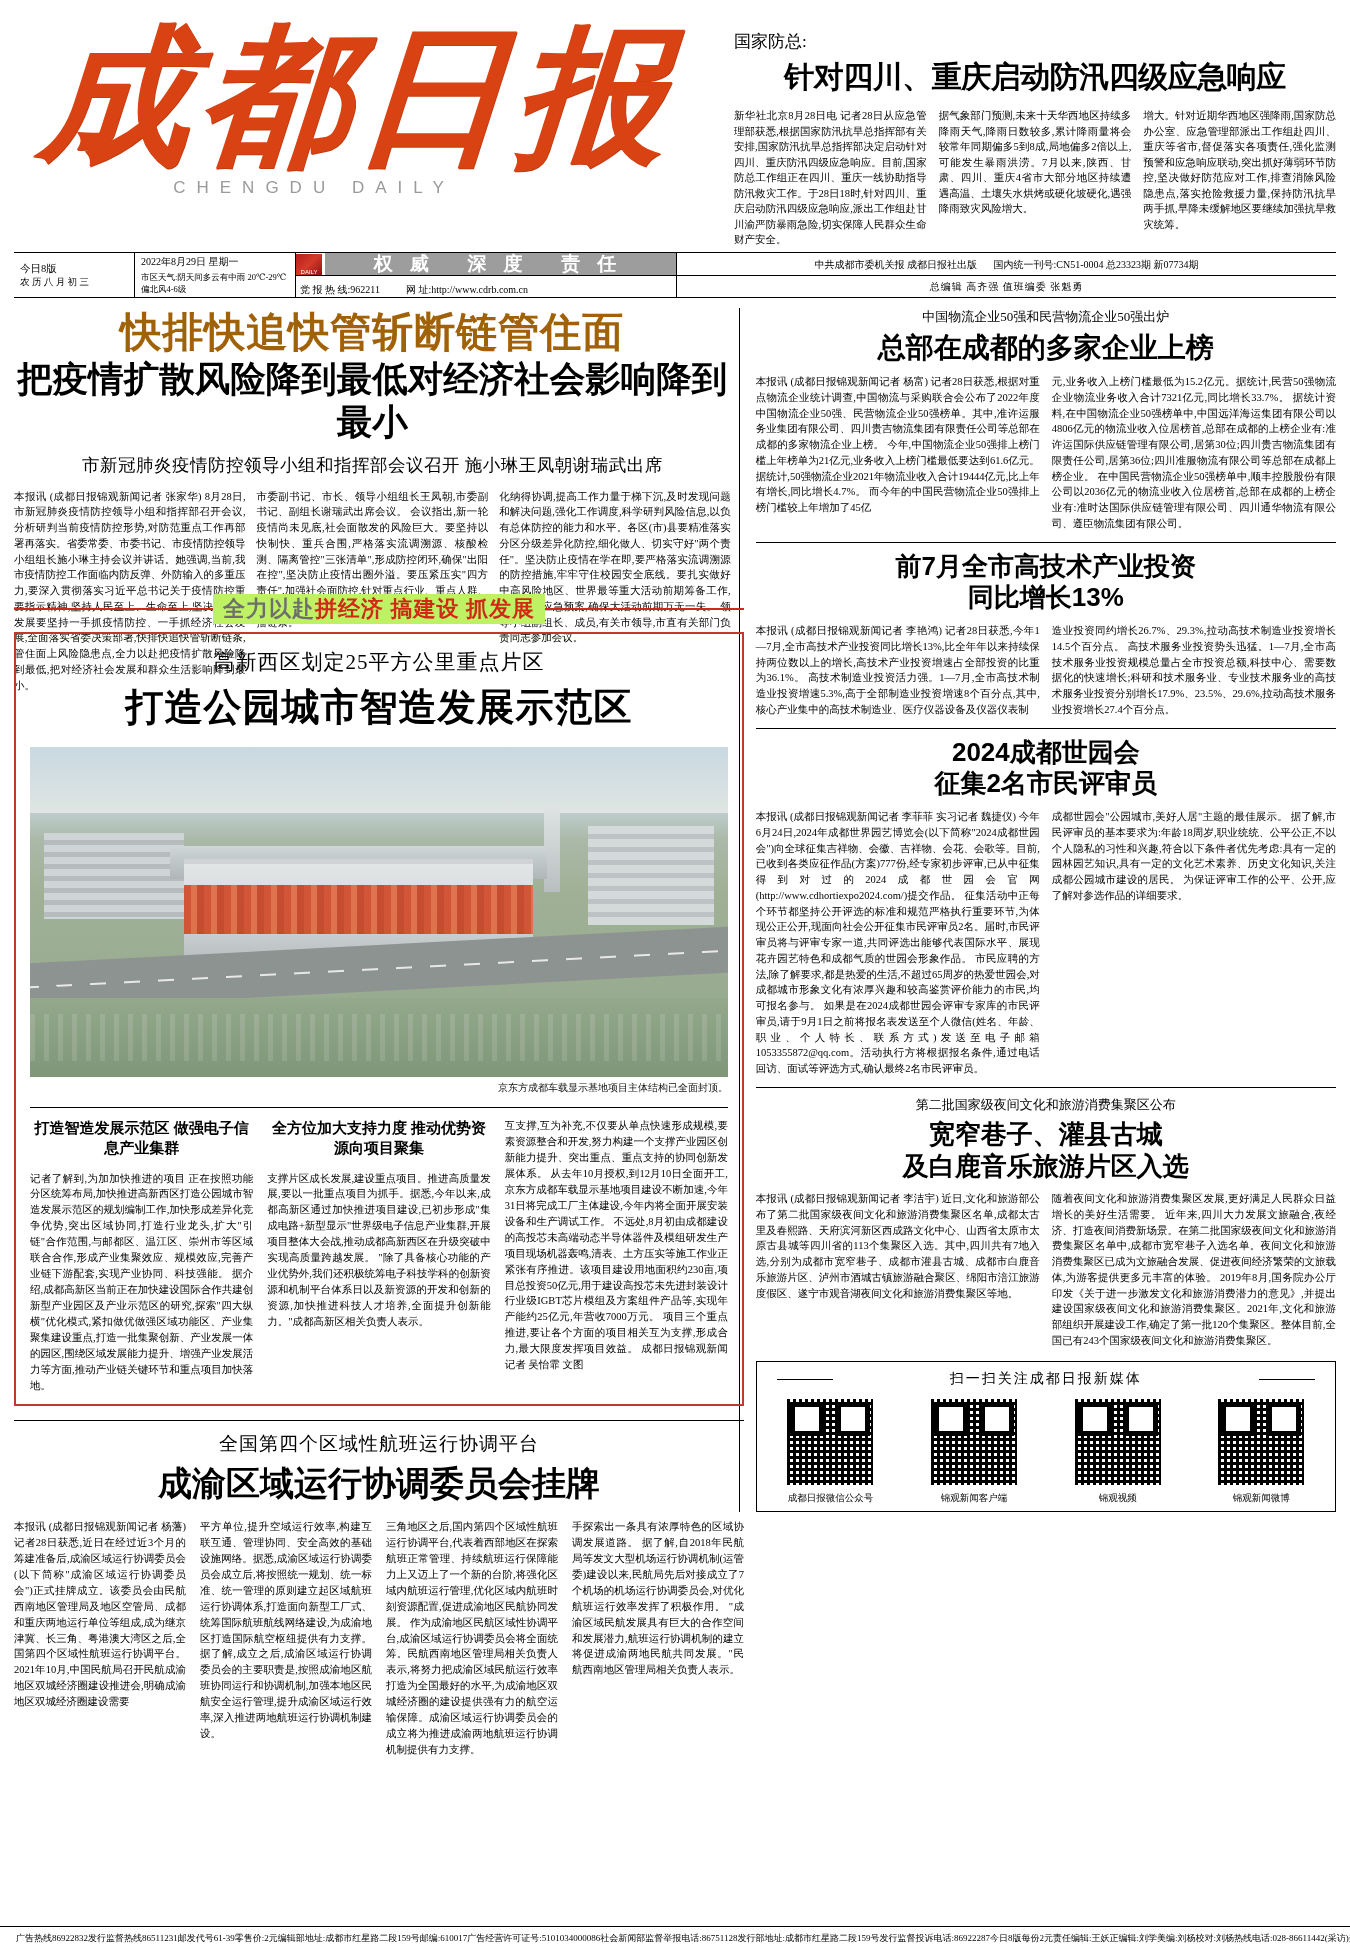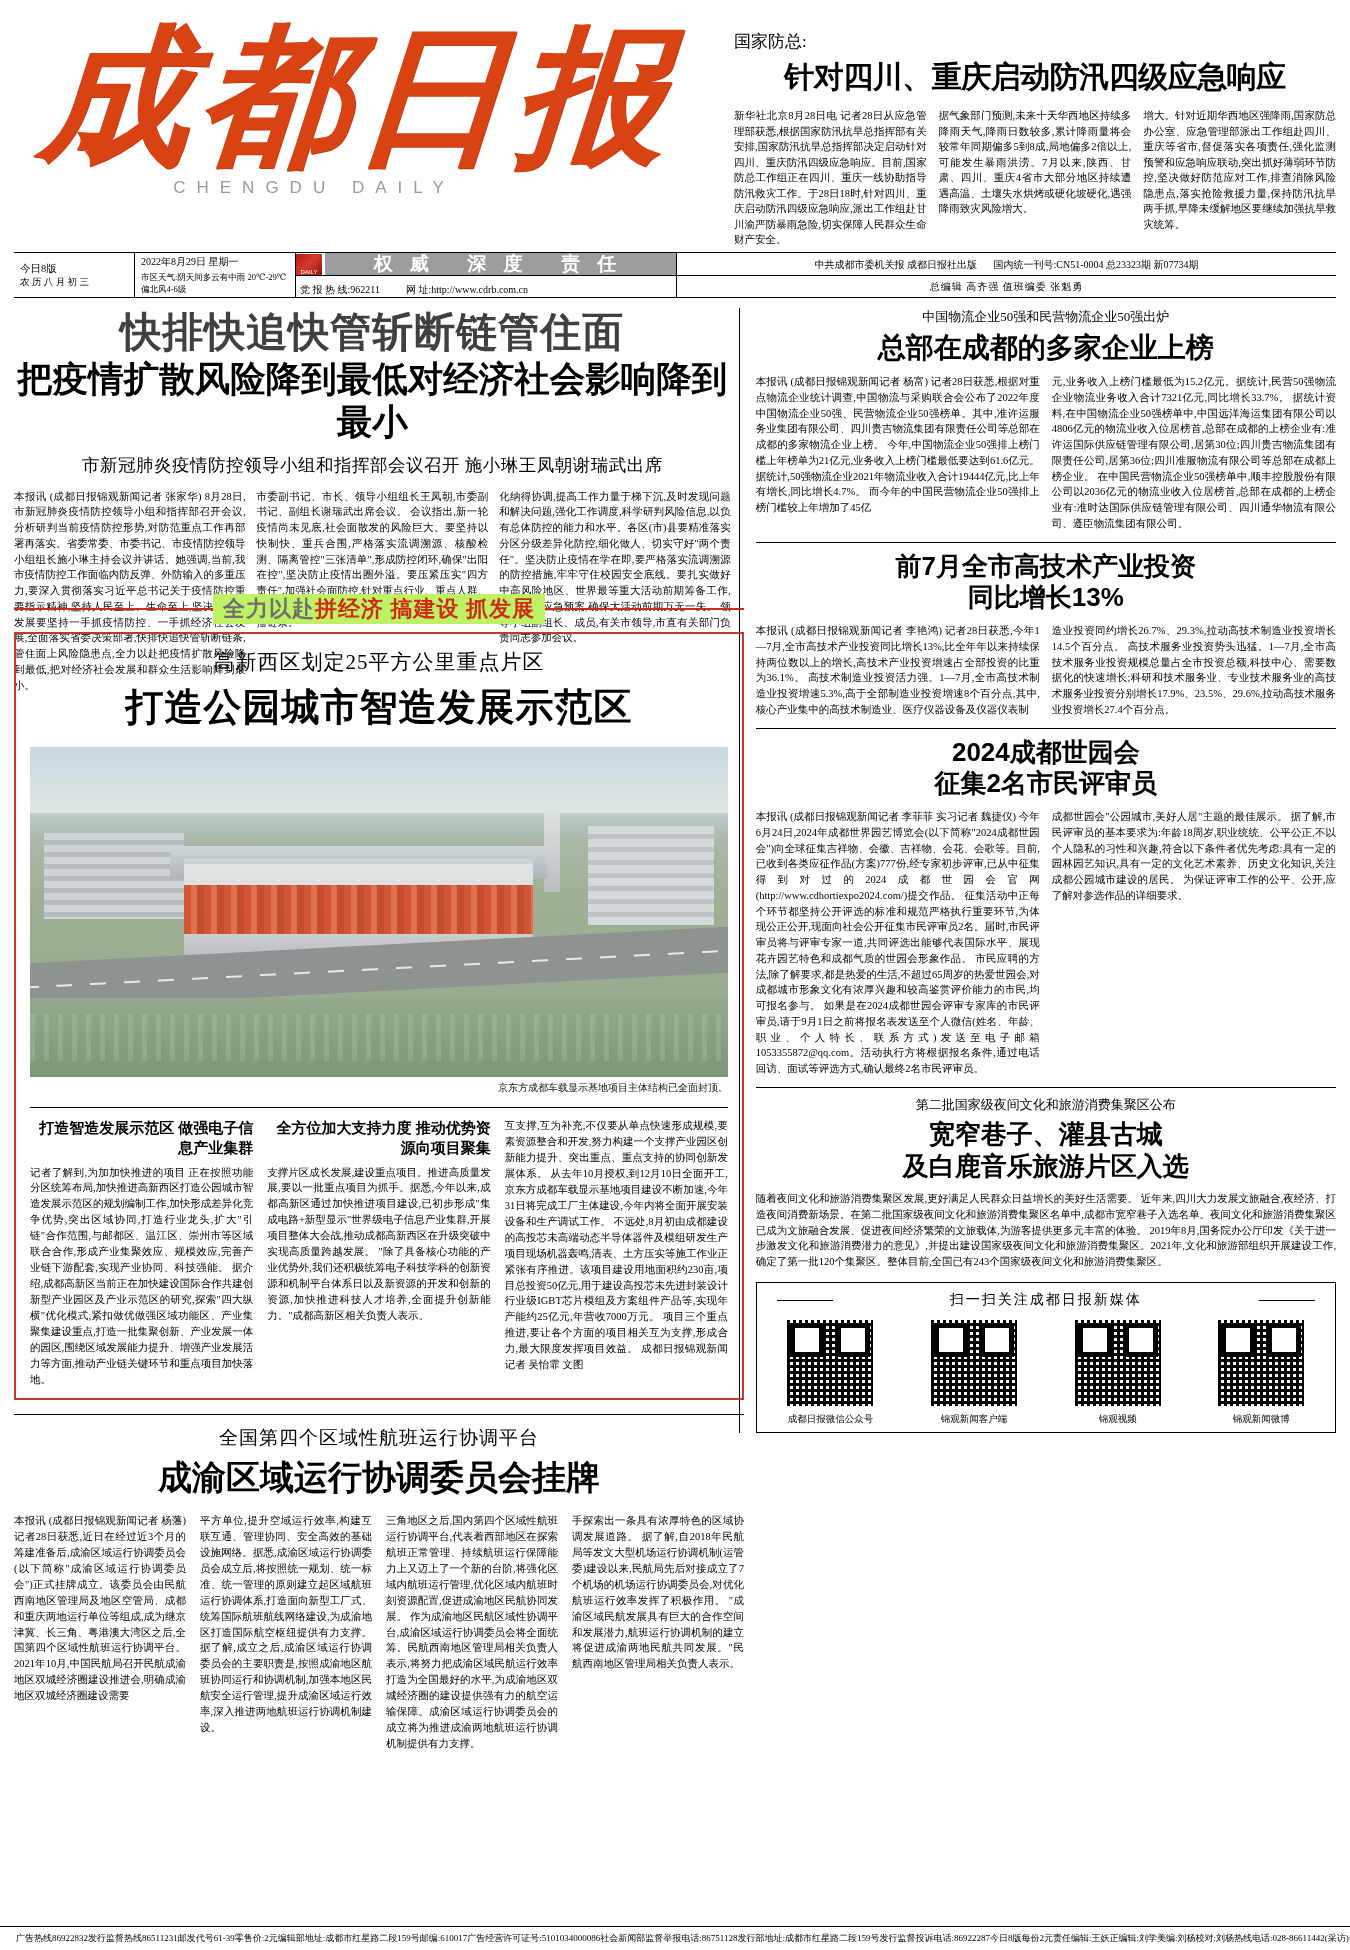--- a/index.html
+++ b/index.html
@@ -74,21 +74,21 @@
     font-family: "Liberation Serif", serif; height: 22px; line-height: 22px;
     flex: 1; text-align: center;
   }
   .hotline { display:flex; gap: 26px; font-size: 10px; padding-left: 4px; }
   .ib-right { flex: 1; text-align: center; }
   .ib-right .r1 { border-bottom: 1px solid #000; height: 23px; line-height: 23px; font-size: 10px; }
   .ib-right .r2 { height: 22px; line-height: 22px; font-size: 10px; letter-spacing: 1px; }
   .lead-h1 {
     font-family: "Liberation Sans", sans-serif;
     font-weight: bold; font-size: 41px; text-align: center;
-    letter-spacing: 1px; line-height: 1.18; color:#404040;
+    letter-spacing: 1px; line-height: 1.18; color:#a16207;
   }
   .lead-h2 {
     font-family: "Liberation Sans", sans-serif;
     font-weight: bold; font-size: 35.5px; text-align: center;
     letter-spacing: 0px; line-height: 1.2; margin-top: 2px;
   }
   .lead-sub {
     text-align: center; font-size: 17.5px; margin-top: 9px;
     letter-spacing: 0.5px; font-family:"Liberation Serif", serif;
   }
@@ -179,22 +179,22 @@
   }
   .ph-tower{
     position:absolute; right:24%; top:18%; width:16px; height:26%;
     background:linear-gradient(#dfe3e4,#b9bfc0);
   }
   .photo-cap {
     text-align: right; font-size: 10px; margin-top: 4px; color: #111;
   }
   .feat-cols { display: flex; gap: 14px; margin-top: 12px; border-top: 1px solid #000; padding-top: 10px; }
   .feat-cols > div { flex: 1; }
-  .fc-sub { text-align: right; font-weight: bold; font-size: 15px;
-    font-family:"Liberation Sans", sans-serif; line-height: 1.35; margin-bottom: 6px; }
+  .fc-sub { text-align: center; font-weight: bold; font-size: 15px;
+    font-family:"Liberation Sans", sans-serif; line-height: 1.35; margin-bottom: 12px; }
   .fc-txt { font-size: 10.5px; line-height: 1.52; text-align: justify; }
 
   .feat-bottom { margin-top: 14px; border-top: 1.5px solid #000; padding-top: 10px; }
   .fb-kicker { text-align:center; font-size: 19px; letter-spacing:1px; }
   .fb-head { text-align:center; font-weight:bold; font-size: 34px;
      font-family:"Liberation Sans", sans-serif; margin-top: 4px; }
   .fb-cols { display:flex; gap: 14px; margin-top: 12px; }
   .fb-cols > div { flex: 1; font-size: 10.5px; line-height: 1.52; text-align: justify; }
 
   
@@ -342,20 +342,21 @@
 为保证评审工作的公平、公开,应了解对参选作品的详细要求。</div>
         </div>
       </div>
       <div class="rc-rule"></div>
 
       <div>
         <div class="rc-kicker">第二批国家级夜间文化和旅游消费集聚区公布</div>
         <div class="rc-head two">宽窄巷子、灌县古城</div>
         <div class="rc-head two">及白鹿音乐旅游片区入选</div>
         <div class="rc-body">
+          <div>本报讯 (成都日报锦观新闻记者 李洁宇) 近日,文化和旅游部公布了第二批国家级夜间文化和旅游消费集聚区名单,成都太古里及春熙路、天府滨河新区西成路文化中心、山西省太原市太原古县城等四川省的113个集聚区入选。其中,四川共有7地入选,分别为成都市宽窄巷子、成都市灌县古城、成都市白鹿音乐旅游片区、泸州市酒城古镇旅游融合聚区、绵阳市涪江旅游度假区、遂宁市观音湖夜间文化和旅游消费集聚区等地。</div>
           <div>随着夜间文化和旅游消费集聚区发展,更好满足人民群众日益增长的美好生活需要。
 近年来,四川大力发展文旅融合,夜经济、打造夜间消费新场景。在第二批国家级夜间文化和旅游消费集聚区名单中,成都市宽窄巷子入选名单。夜间文化和旅游消费集聚区已成为文旅融合发展、促进夜间经济繁荣的文旅载体,为游客提供更多元丰富的体验。
 2019年8月,国务院办公厅印发《关于进一步激发文化和旅游消费潜力的意见》,并提出建设国家级夜间文化和旅游消费集聚区。2021年,文化和旅游部组织开展建设工作,确定了第一批120个集聚区。整体目前,全国已有243个国家级夜间文化和旅游消费集聚区。</div>
         </div>
       </div>
 
       <div class="qrbox">
         <div class="qr-title">扫一扫关注成都日报新媒体</div>
         <div class="qr-row">
           <div class="qr-item">

